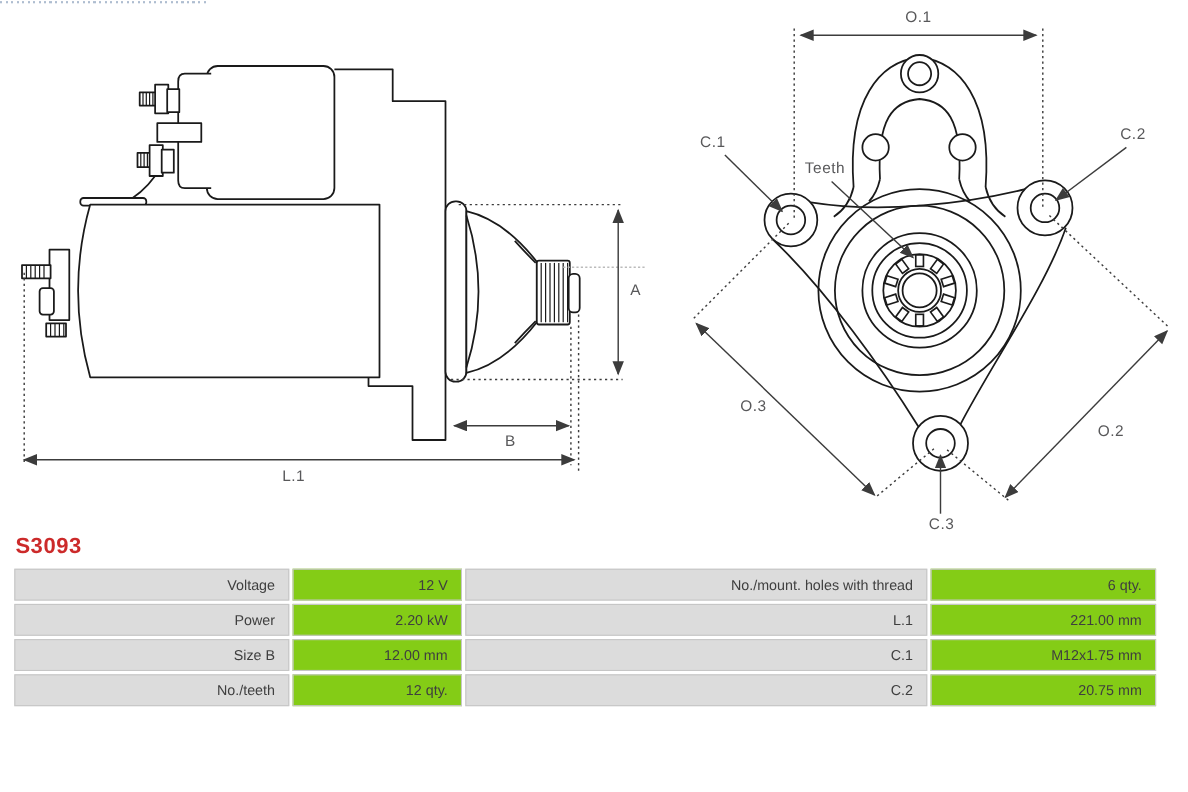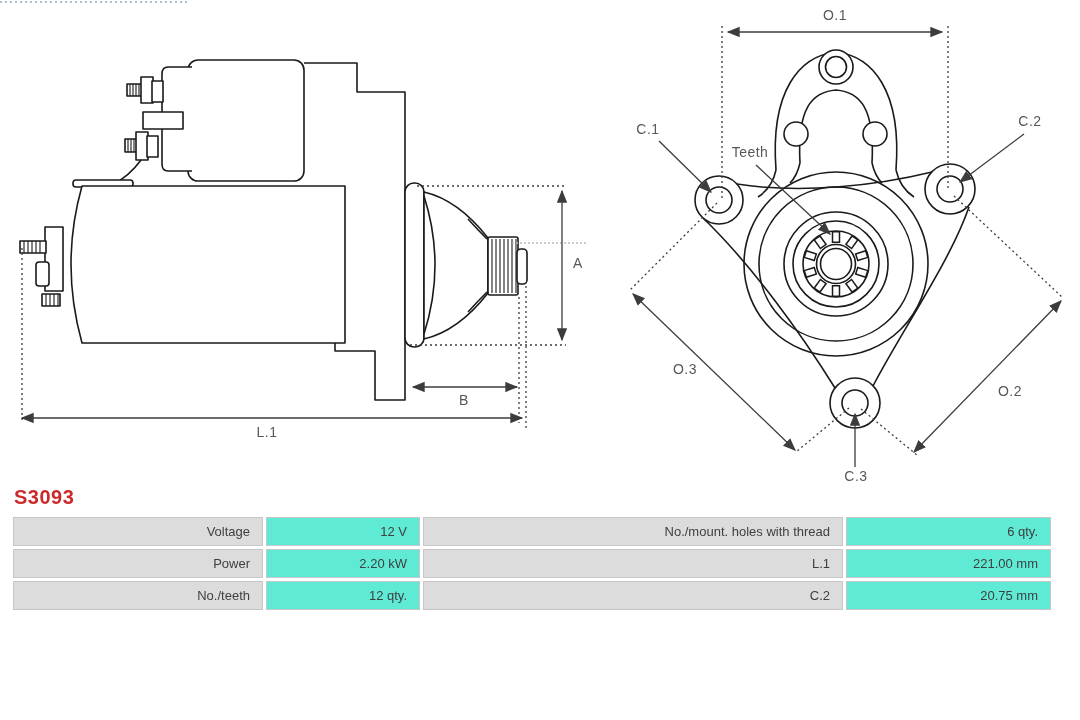--- a/index.html
+++ b/index.html
@@ -7,21 +7,21 @@
   .page{position:relative;width:1080px;height:720px;overflow:hidden;background:#fff;}
   .watermark{position:absolute;left:0;top:1px;width:190px;height:2px;
     background:repeating-linear-gradient(90deg,#aebdd0 0 2px,transparent 2px 5px);}
   svg.drawing{position:absolute;left:0;top:0;}
   .part-number{position:absolute;left:14px;top:486px;font-size:20px;font-weight:700;
     color:#cc2a2a;letter-spacing:.5px;text-align:right;}
   table.spec{position:absolute;left:10px;top:514px;border-collapse:separate;border-spacing:3px;table-layout:fixed;}
   table.spec td{height:27px;font-size:13px;color:#3f3f3f;text-align:right;
     padding:0 12px 0 20px;border:1px solid #c6c6c6;white-space:nowrap;overflow:hidden;}
   td.lab{background:#dcdcdc;}
-  td.val{background:#5eead4;}
+  td.val{background:#84cc16;}
   text.dim{font-size:14px;fill:#58585a;letter-spacing:.5px;}
 </style>
 </head>
 <body>
 
 <div class="page">
   <div class="watermark"></div>
 
   <svg class="drawing" width="1080" height="500" viewBox="0 0 1080 500">
     <defs>
@@ -232,20 +232,26 @@
         <td class="lab">No./mount. holes with thread</td>
         <td class="val">6 qty.</td>
       </tr>
       <tr>
         <td class="lab">Power</td>
         <td class="val">2.20 kW</td>
         <td class="lab">L.1</td>
         <td class="val">221.00 mm</td>
       </tr>
       <tr>
+        <td class="lab">Size B</td>
+        <td class="val">12.00 mm</td>
+        <td class="lab">C.1</td>
+        <td class="val">M12x1.75 mm</td>
+      </tr>
+      <tr>
         <td class="lab">No./teeth</td>
         <td class="val">12 qty.</td>
         <td class="lab">C.2</td>
         <td class="val">20.75 mm</td>
       </tr>
     </tbody>
   </table>
 </div>
 
 </body></html>

